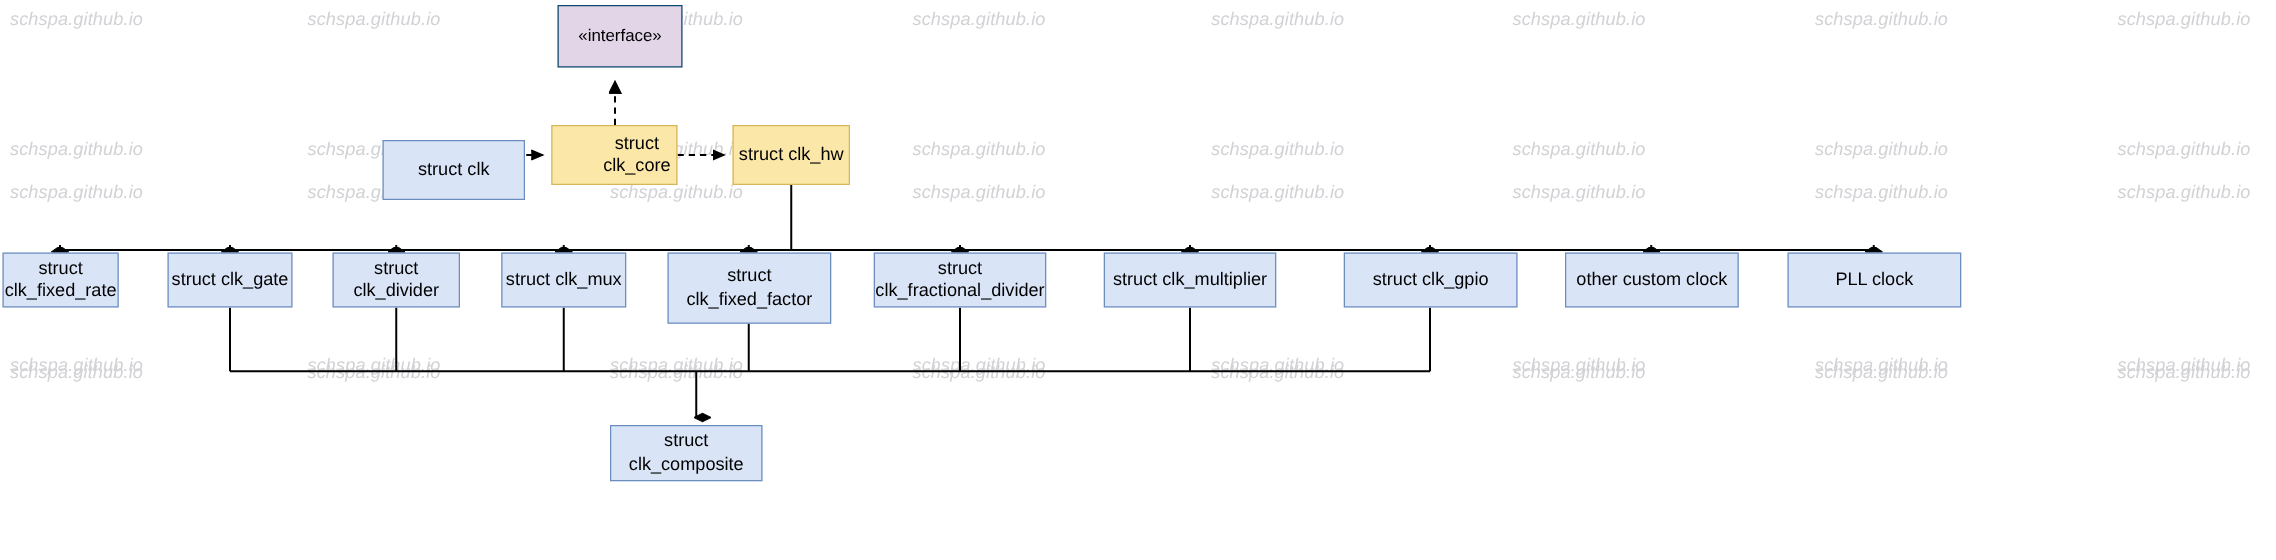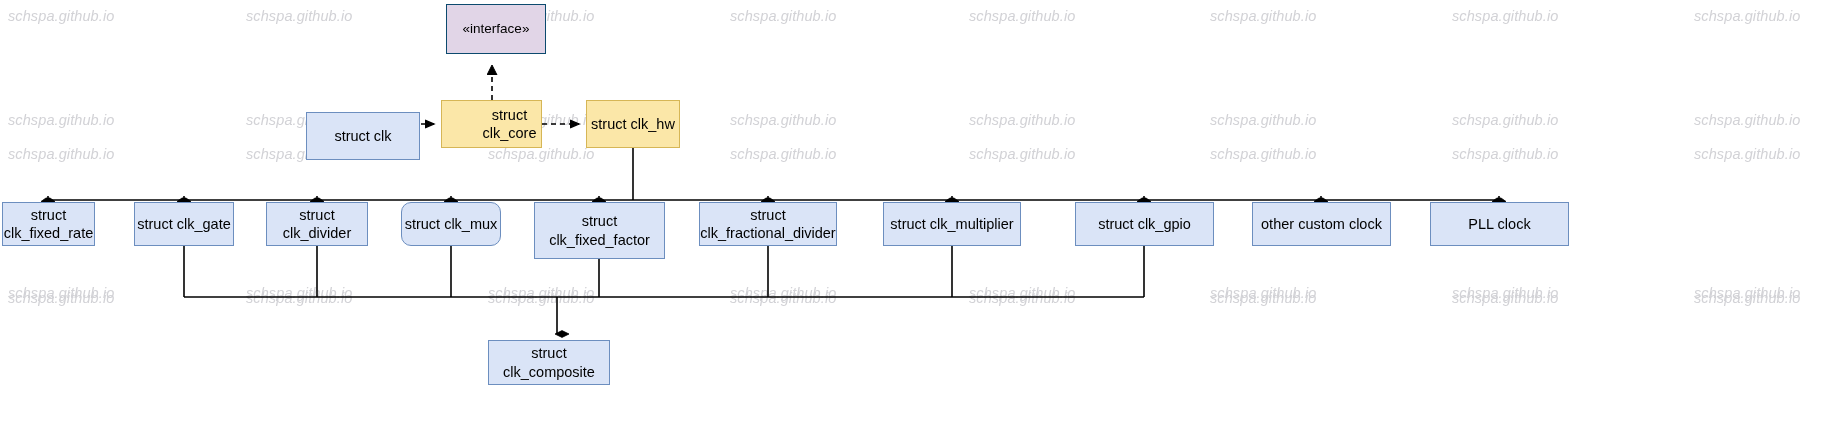--- a/index.html
+++ b/index.html
@@ -204,21 +204,21 @@
   <div id="subclass-row">
       <div class="node blue" style="left: 2px; top: 202px; width: 93px; height: 44px;">
         <span>struct clk_fixed_rate</span>
       </div>
       <div class="node blue" style="left: 134px; top: 202px; width: 100px; height: 44px;">
         <span>struct clk_gate</span>
       </div>
       <div class="node blue" style="left: 266px; top: 202px; width: 102px; height: 44px;">
         <span>struct clk_divider</span>
       </div>
-      <div class="node blue" style="left: 401px; top: 202px; width: 100px; height: 44px; border-radius: 10px;">
+      <div class="node blue" style="left: 401px; top: 202px; width: 100px; height: 44px;">
         <span>struct clk_mux</span>
       </div>
       <div class="node blue" style="left: 534px; top: 202px; width: 131px; height: 57px;">
         <span>struct clk_fixed_factor</span>
       </div>
       <div class="node blue" style="left: 699px; top: 202px; width: 138px; height: 44px;">
         <span>struct clk_fractional_divider</span>
       </div>
       <div class="node blue" style="left: 883px; top: 202px; width: 138px; height: 44px;">
         <span>struct clk_multiplier</span>

